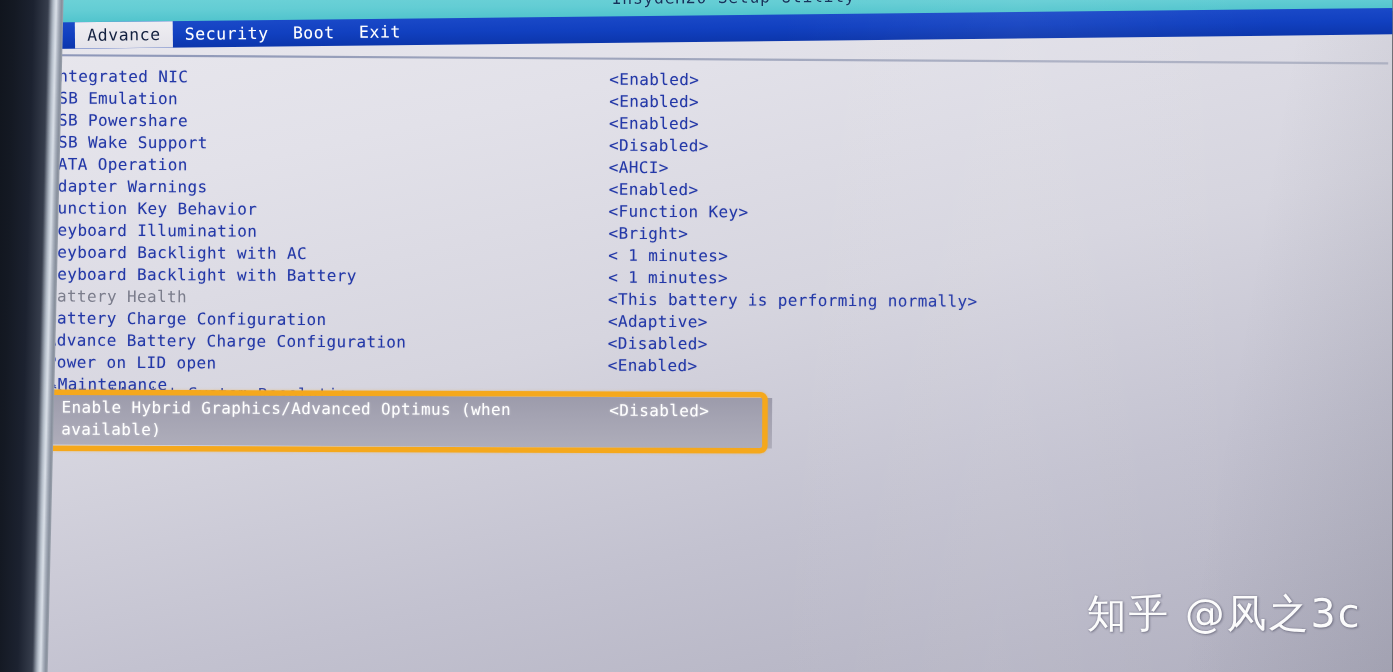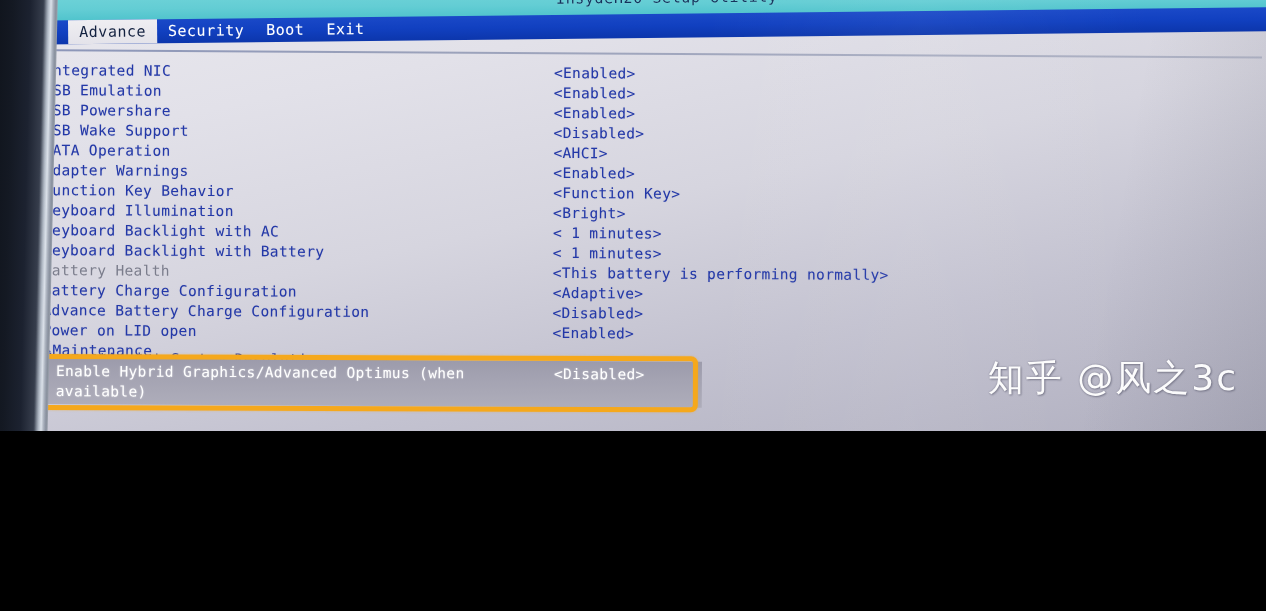--- a/index.html
+++ b/index.html
@@ -3,21 +3,21 @@
 <meta charset="utf-8">
 <style>
   html, body {
     margin: 0;
     padding: 0;
     background: #000;
   }
   #screen {
     position: relative;
     width: 1266px;
-    height: 431px;
+    height: 611px;
     overflow: hidden;
     font-family: "DejaVu Sans Mono", "Liberation Mono", monospace;
     background: #b9b8c6;
   }
 
   
   #panel-bg {
     position: absolute;
     inset: 0;
     background:

